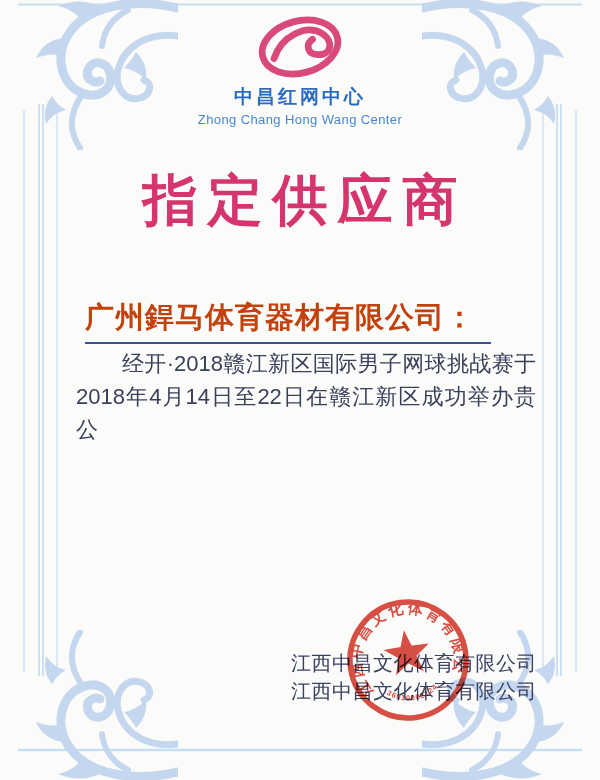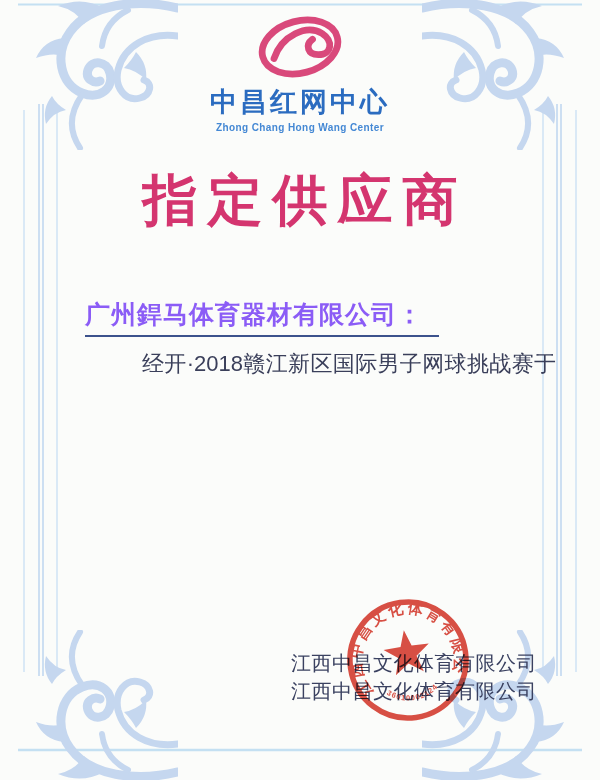--- a/index.html
+++ b/index.html
@@ -11,45 +11,45 @@
   .page{
     position:relative;width:600px;height:780px;overflow:hidden;
     background:#fbfcfa;
   }
   .border-svg{position:absolute;left:0;top:0;z-index:0;}
   .content{position:relative;z-index:1;}
 
   .header{position:absolute;top:16px;left:0;width:600px;text-align:center;}
   .logo{display:block;margin:0 auto;}
   .org-cn{
-    margin-top:6px;font-size:27px;font-weight:bold;color:#2b6cc0;
+    margin-top:6px;font-size:19px;font-weight:bold;color:#2b6cc0;
     letter-spacing:3px;
   }
   .org-en{
-    margin-top:2px;font-size:10px;font-weight:bold;color:#4488d4;
+    margin-top:2px;font-size:13px;font-weight:normal;color:#4488d4;
     letter-spacing:0.4px;
   }
 
   .cert-title{
     position:absolute;top:164px;left:0;width:600px;margin:0;
     text-align:center;font-size:55px;font-weight:900;color:#d4356f;
     letter-spacing:10px;text-indent:10px;
   }
 
   .addressee{
     position:absolute;top:298px;left:85px;
-    font-size:25px;font-weight:600;color:#8b5cf6;letter-spacing:1px;
+    font-size:29px;font-weight:600;color:#c2410c;letter-spacing:1px;
   }
   .addressee .u{
     display:inline-block;border-bottom:2px solid #3c528c;
     padding:0 16px 4px 0;
   }
 
   .paragraph{
-    position:absolute;top:347px;left:96px;width:460px;
+    position:absolute;top:347px;left:76px;width:460px;
     font-size:22px;color:#3a3f5a;
   }
   .para-line{
     height:33px;line-height:33px;
     text-align:justify;text-align-last:justify;
   }
   .para-line.first{text-indent:46px;}
   .para-line.last{text-align-last:left;letter-spacing:2.5px;}
 
   .sign{
@@ -122,20 +122,21 @@
     </div>
 
     <h1 class="cert-title">指定供应商</h1>
 
     <div class="addressee">
       <span class="u">广州銲马体育器材有限公司：</span>
     </div>
 
     <div class="paragraph">
       <div class="para-line first">经开·2018赣江新区国际男子网球挑战赛于</div>
+      <div class="para-line">2018年4月14日至22日在赣江新区成功举办贵公</div>
     </div>
 
     <div class="sign">
       <div class="sign-line">江西中昌文化体育有限公司</div>
       <div class="sign-line">江西中昌文化体育有限公司</div>
     </div>
 
   </div>
 
   <svg class="seal" width="132" height="132" viewBox="0 0 132 132">

